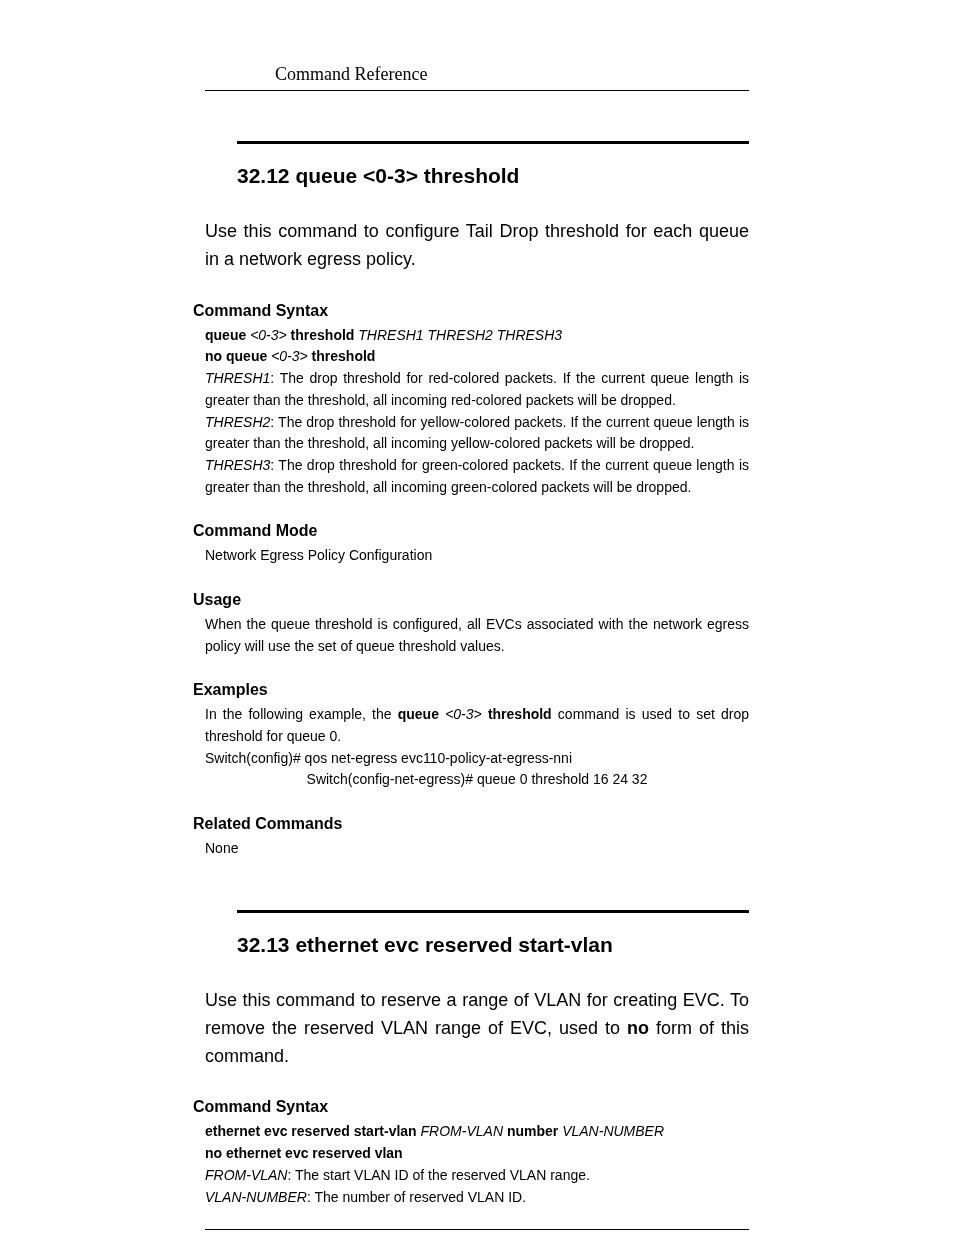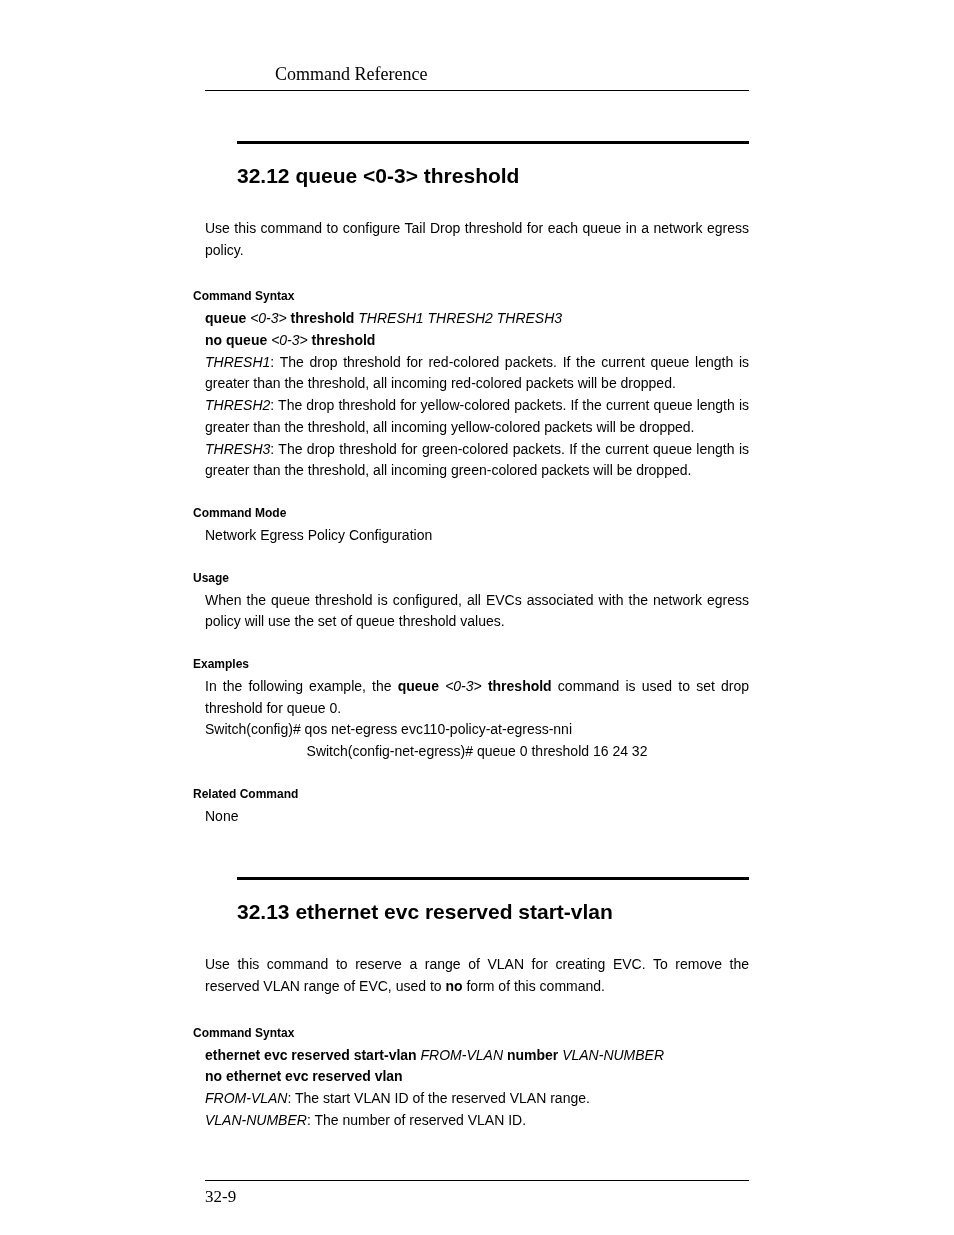--- a/index.html
+++ b/index.html
@@ -30,28 +30,28 @@
     margin-bottom: 20px;
     margin-left: 32px;
   }
   h2.section-title {
     font-family: Arial, Helvetica, sans-serif;
     font-size: 21px;
     font-weight: bold;
     margin: 0 0 30px 32px;
   }
   p.intro {
-    font-size: 14px;
+    font-size: 18px;
     margin: 0 0 28px 0;
     line-height: 1.55;
     text-align: justify;
   }
   h3.subhead {
     font-family: Arial, Helvetica, sans-serif;
-    font-size: 12px;
+    font-size: 16px;
     font-weight: bold;
     margin: 0 0 5px 0;
     margin-left: -12px;
   }
   .block {
     margin-bottom: 24px;
   }
   .syntax-line, .body-line {
     font-size: 14px;
     line-height: 1.55;
@@ -118,21 +118,21 @@
   <div class="block">
     <h3 class="subhead">Examples</h3>
     <div class="body-line">
       <span>In the following example, the </span><span class="bold">queue </span><span class="italic">&lt;0-3&gt; </span><span class="bold">threshold </span><span>command is used to set drop threshold for queue 0.</span>
     </div>
     <div class="body-line" style="text-align:left">Switch(config)# qos net-egress evc110-policy-at-egress-nni</div>
     <div class="body-line" style="text-align:center">Switch(config-net-egress)# queue 0 threshold 16 24 32</div>
   </div>
 
   <div class="block" style="margin-bottom:50px">
-    <h3 class="subhead">Related Command</h3>
+    <h3 class="subhead">Related Commands</h3>
     <div class="body-line">None</div>
   </div>
 
   <div class="section-rule"></div>
   <h2 class="section-title">32.13   ethernet evc reserved start-vlan</h2>
 
   <p class="intro">
     <span>Use this command to reserve a range of VLAN for creating EVC. To remove the reserved VLAN range of EVC, used to </span><span class="bold">no</span><span> form of this command.</span>
   </p>
 

